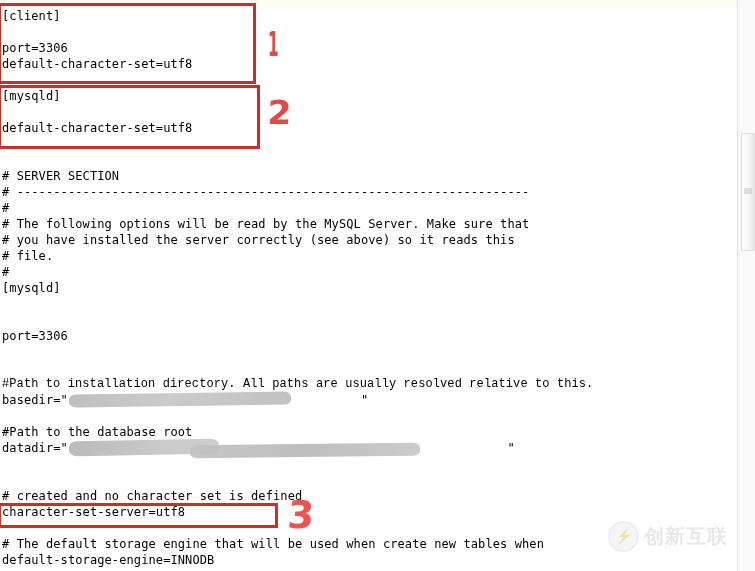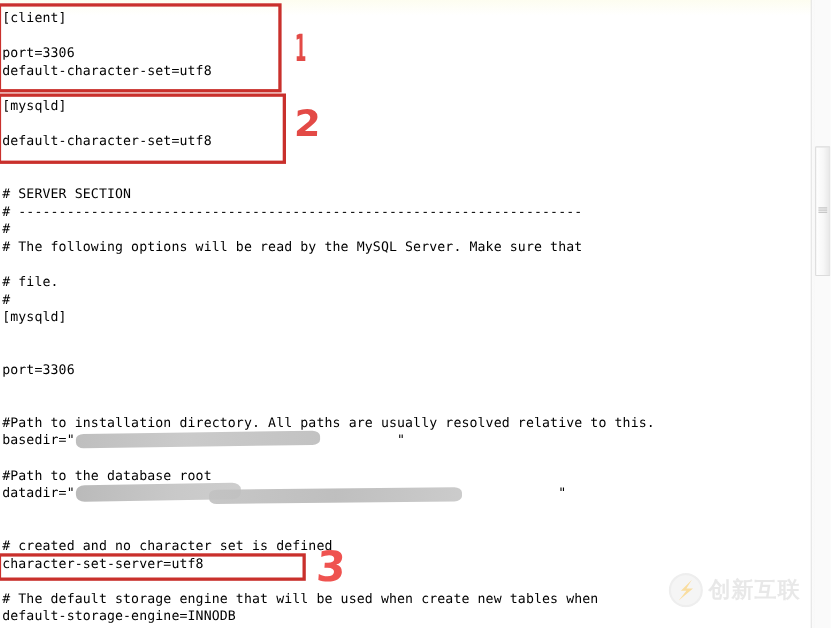--- a/index.html
+++ b/index.html
@@ -192,25 +192,26 @@
   <div id="doc">
       <div class="ln" style="top: 8px;">[client]</div>
       <div class="ln" style="top: 40px;">port=3306</div>
       <div class="ln" style="top: 56px;">default-character-set=utf8</div>
       <div class="ln" style="top: 88px;">[mysqld]</div>
       <div class="ln" style="top: 120px;">default-character-set=utf8</div>
       <div class="ln" style="top: 168px;"># SERVER SECTION</div>
       <div class="ln" style="top: 184px;"># ----------------------------------------------------------------------</div>
       <div class="ln" style="top: 200px;">#</div>
       <div class="ln" style="top: 216px;"># The following options will be read by the MySQL Server. Make sure that</div>
+      <div class="ln" style="top: 232px;"># you have installed the server correctly (see above) so it reads this</div>
       <div class="ln" style="top: 248px;"># file.</div>
       <div class="ln" style="top: 264px;">#</div>
       <div class="ln" style="top: 280px;">[mysqld]</div>
       <div class="ln" style="top: 328px;">port=3306</div>
-      <div class="ln" style="top: 376px;">#Path to installation directory. All paths are usually resolved relative to this.</div>
+      <div class="ln" style="top: 376px; font-family: Liberation Mono, monospace;">#Path to installation directory. All paths are usually resolved relative to this.</div>
       <div class="ln" style="top: 392px;">basedir="                                        "</div>
       <div class="ln" style="top: 424px;">#Path to the database root</div>
       <div class="ln" style="top: 440px;">datadir="                                                            "</div>
       <div class="ln" style="top: 488px;"># created and no character set is defined</div>
       <div class="ln" style="top: 504px;">character-set-server=utf8</div>
       <div class="ln" style="top: 536px;"># The default storage engine that will be used when create new tables when</div>
       <div class="ln" style="top: 552px;">default-storage-engine=INNODB</div>
     </div>
 
   <div class="smear" id="smear-basedir"></div>

